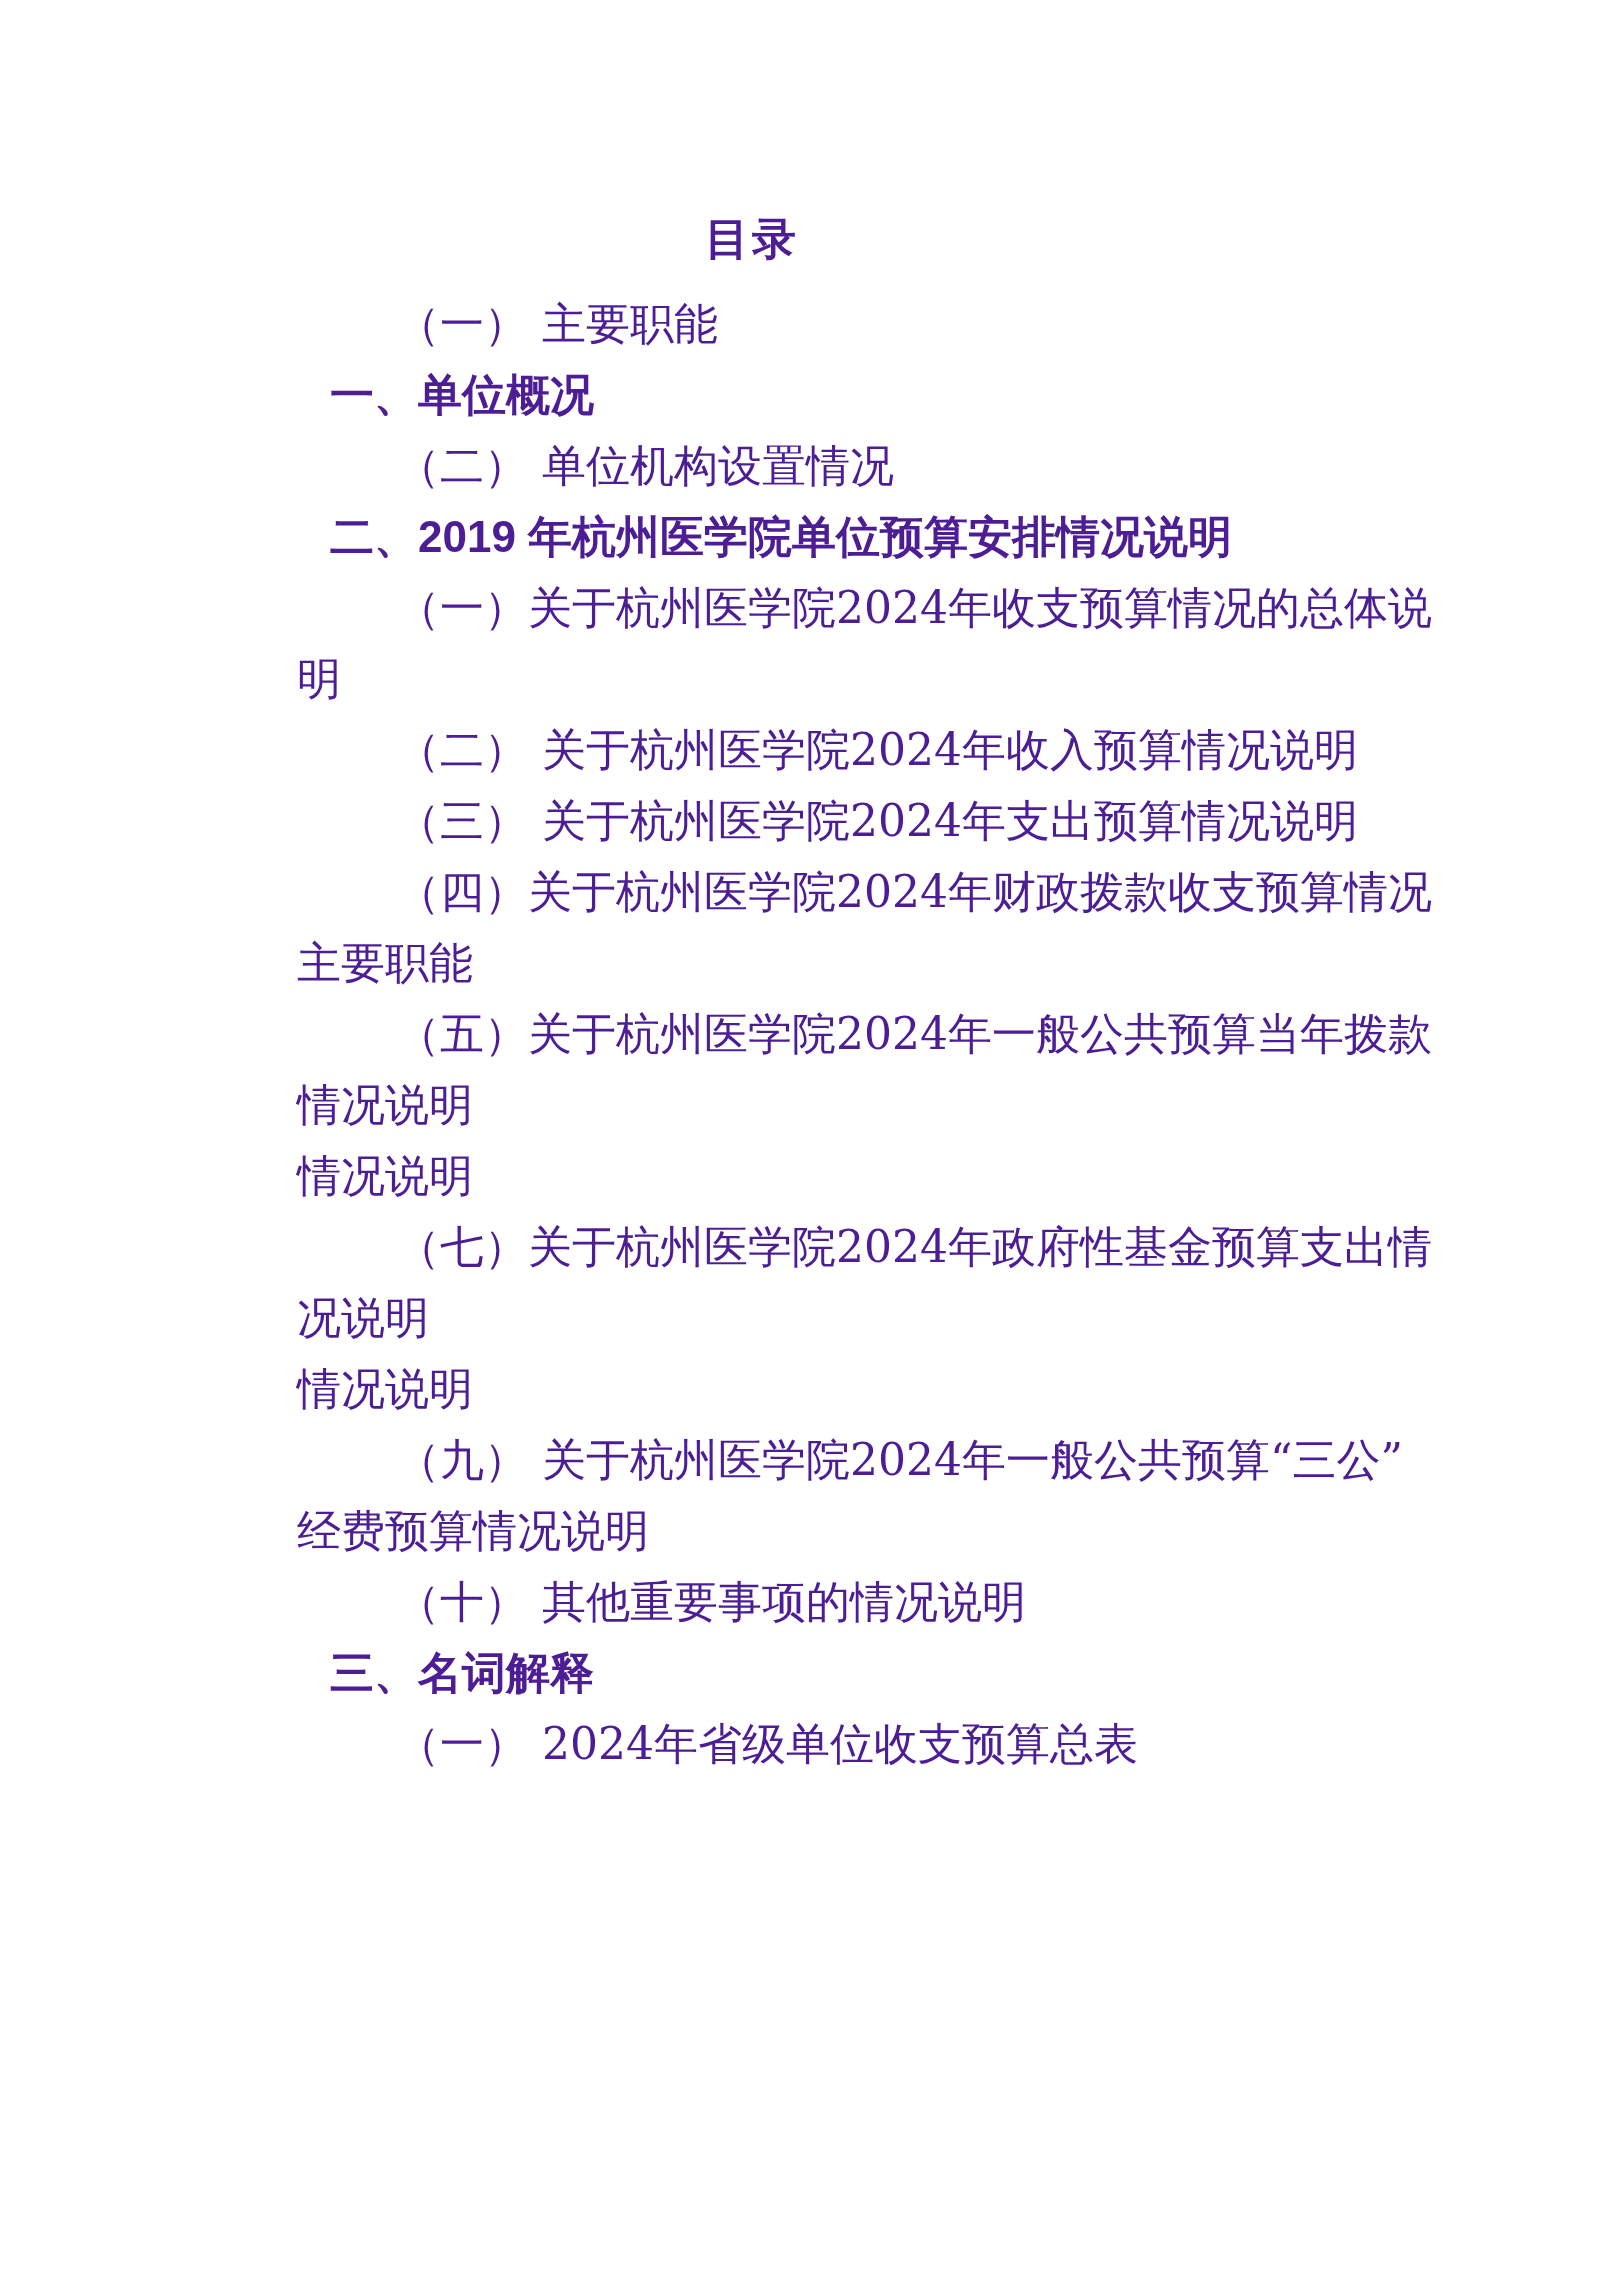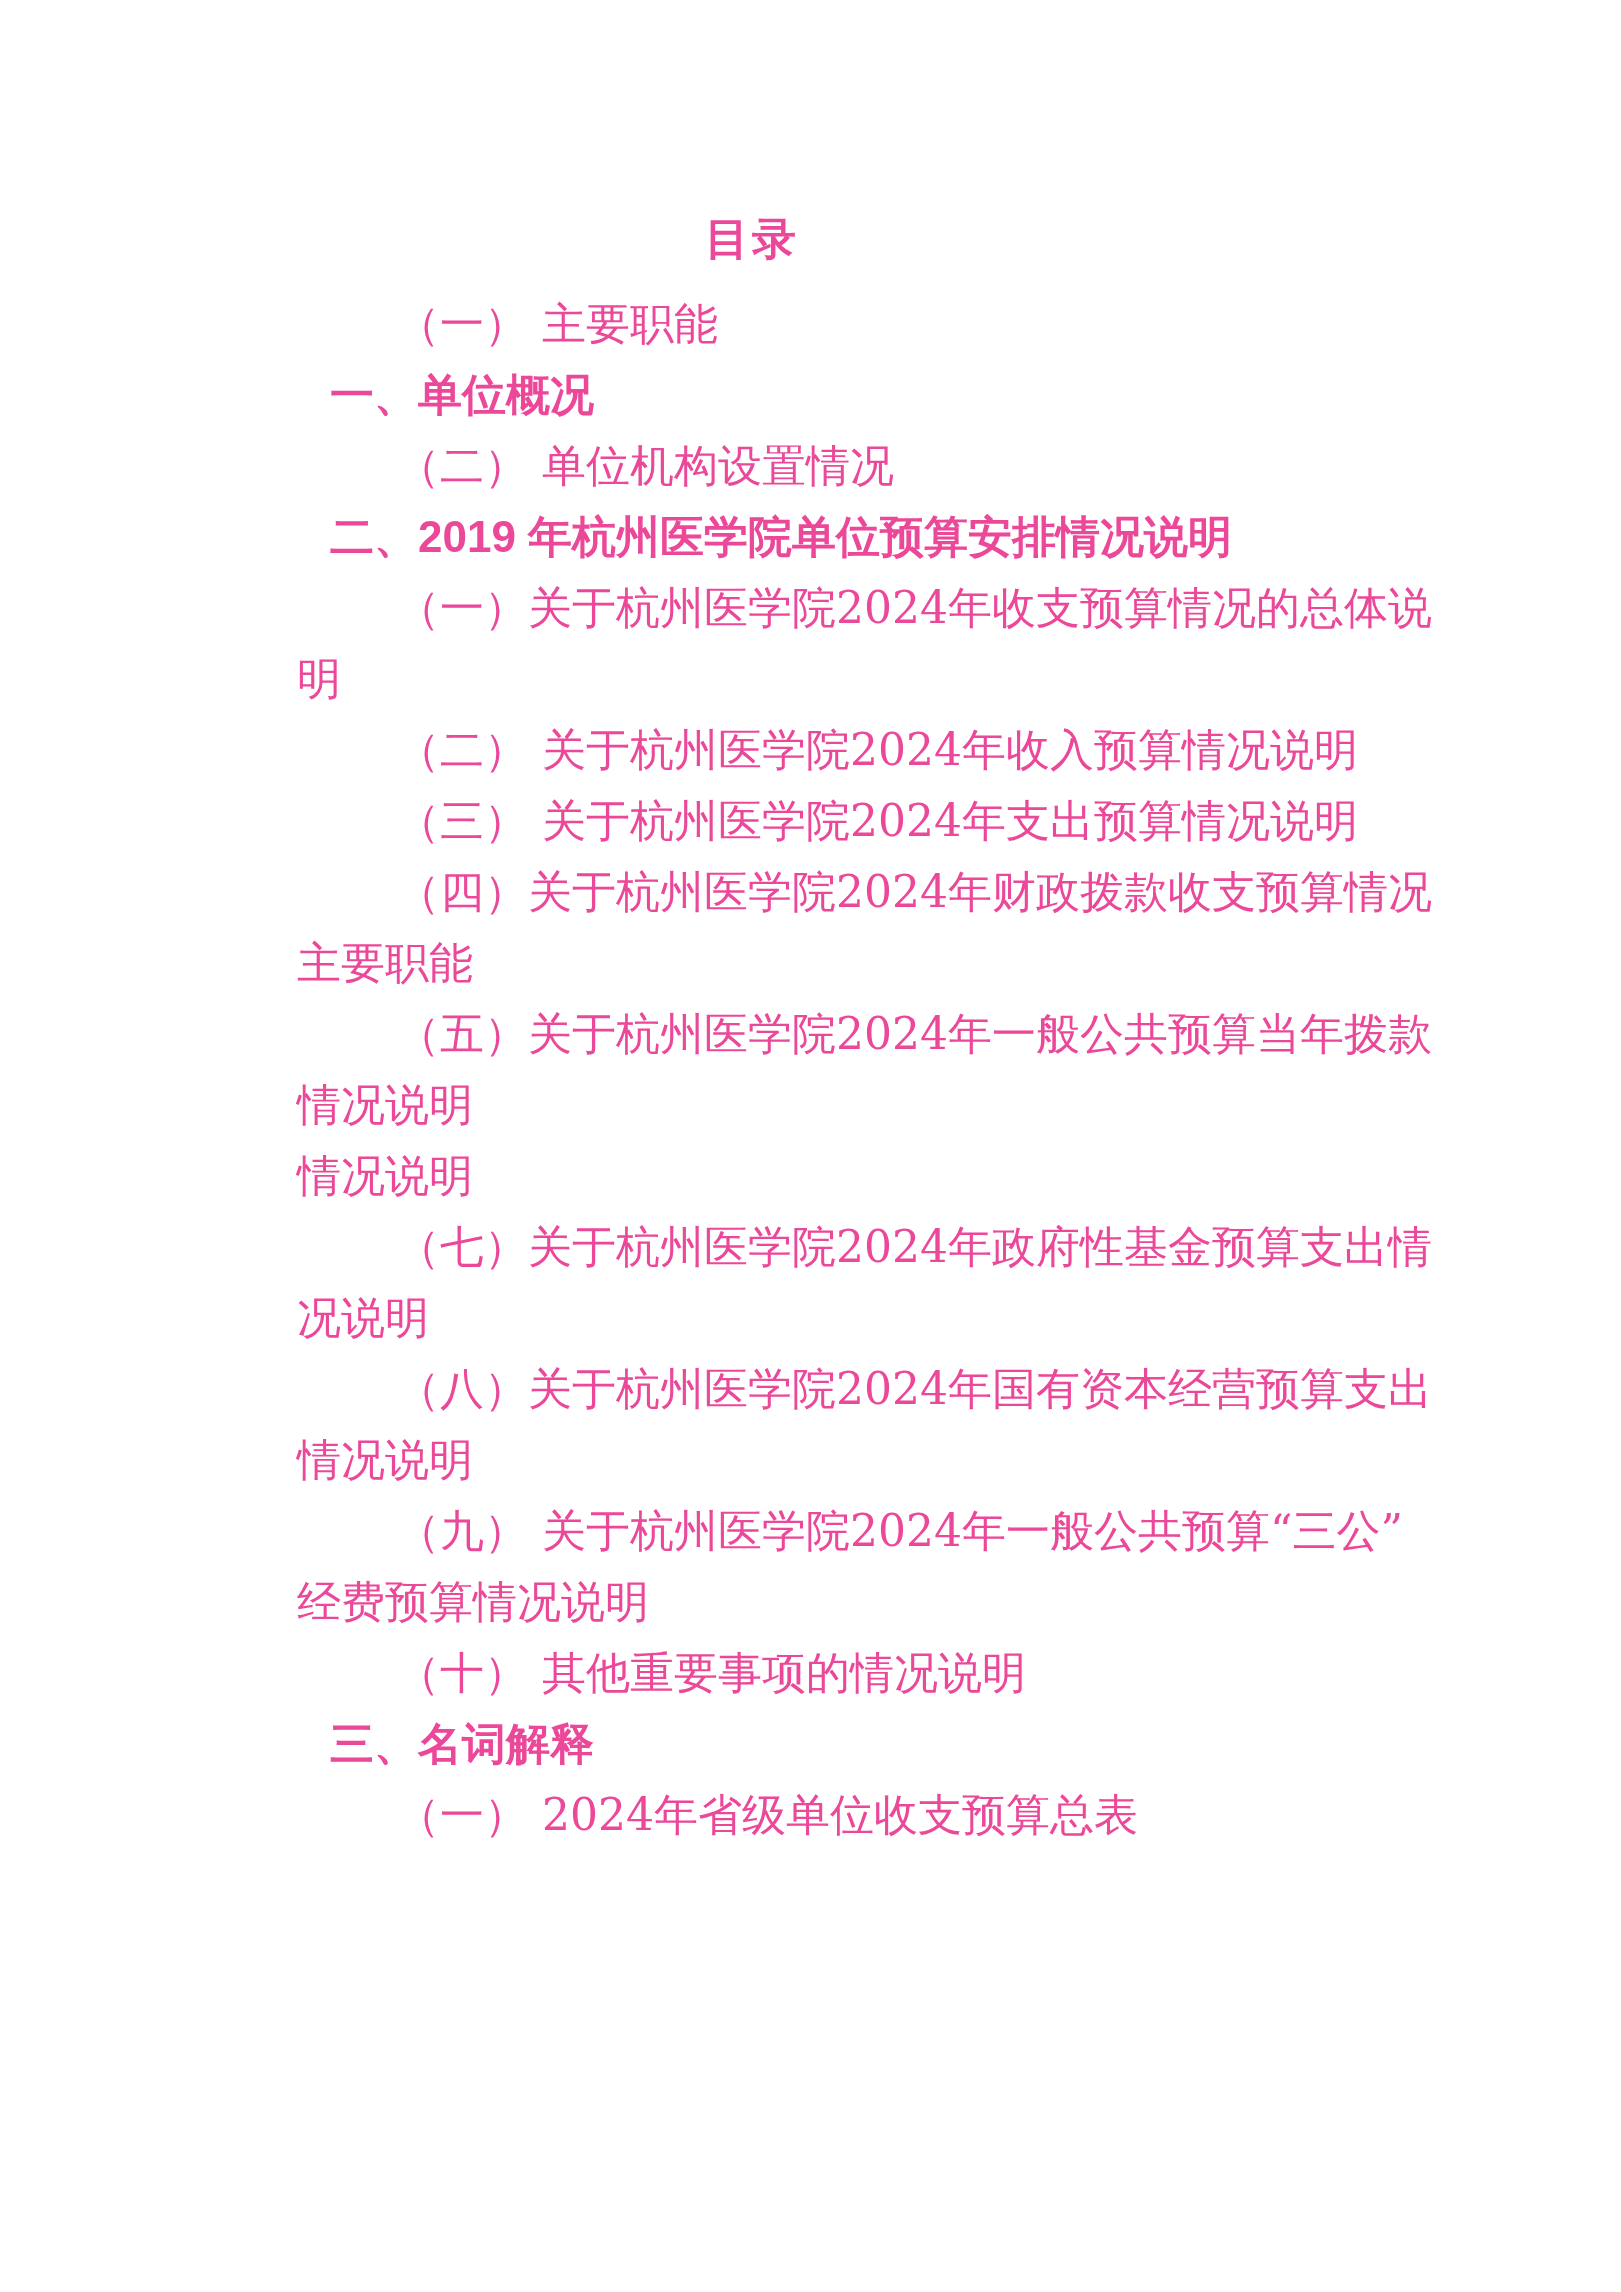--- a/index.html
+++ b/index.html
@@ -5,21 +5,21 @@
   html, body {
     margin: 0;
     padding: 0;
     background: #ffffff;
   }
   .page {
     position: relative;
     width: 1504px;
     height: 2293px;
     background: #ffffff;
-    color: #ec4899;
+    color: #4c1d95;
     box-sizing: border-box;
     padding-top: 203px;
     overflow: hidden;
   }
   .line {
     height: 71px;
     line-height: 71px;
     font-size: 44px;
     white-space: pre;
     box-sizing: border-box;
@@ -59,21 +59,20 @@
       <div class="line cont">明</div>
       <div class="line item">（二） 关于杭州医学院2024年收入预算情况说明</div>
       <div class="line item">（三） 关于杭州医学院2024年支出预算情况说明</div>
       <div class="line item">（四）关于杭州医学院2024年财政拨款收支预算情况</div>
       <div class="line cont">主要职能</div>
       <div class="line item">（五）关于杭州医学院2024年一般公共预算当年拨款</div>
       <div class="line cont">情况说明</div>
       <div class="line cont">情况说明</div>
       <div class="line item">（七）关于杭州医学院2024年政府性基金预算支出情</div>
       <div class="line cont">况说明</div>
-      <div class="line item">（八）关于杭州医学院2024年国有资本经营预算支出</div>
       <div class="line cont">情况说明</div>
       <div class="line item">（九） 关于杭州医学院2024年一般公共预算“三公”</div>
       <div class="line cont">经费预算情况说明</div>
       <div class="line item">（十） 其他重要事项的情况说明</div>
       <div class="line heading">三、名词解释</div>
       <div class="line item">（一） 2024年省级单位收支预算总表</div>
     </div>
 </div>
 
 

